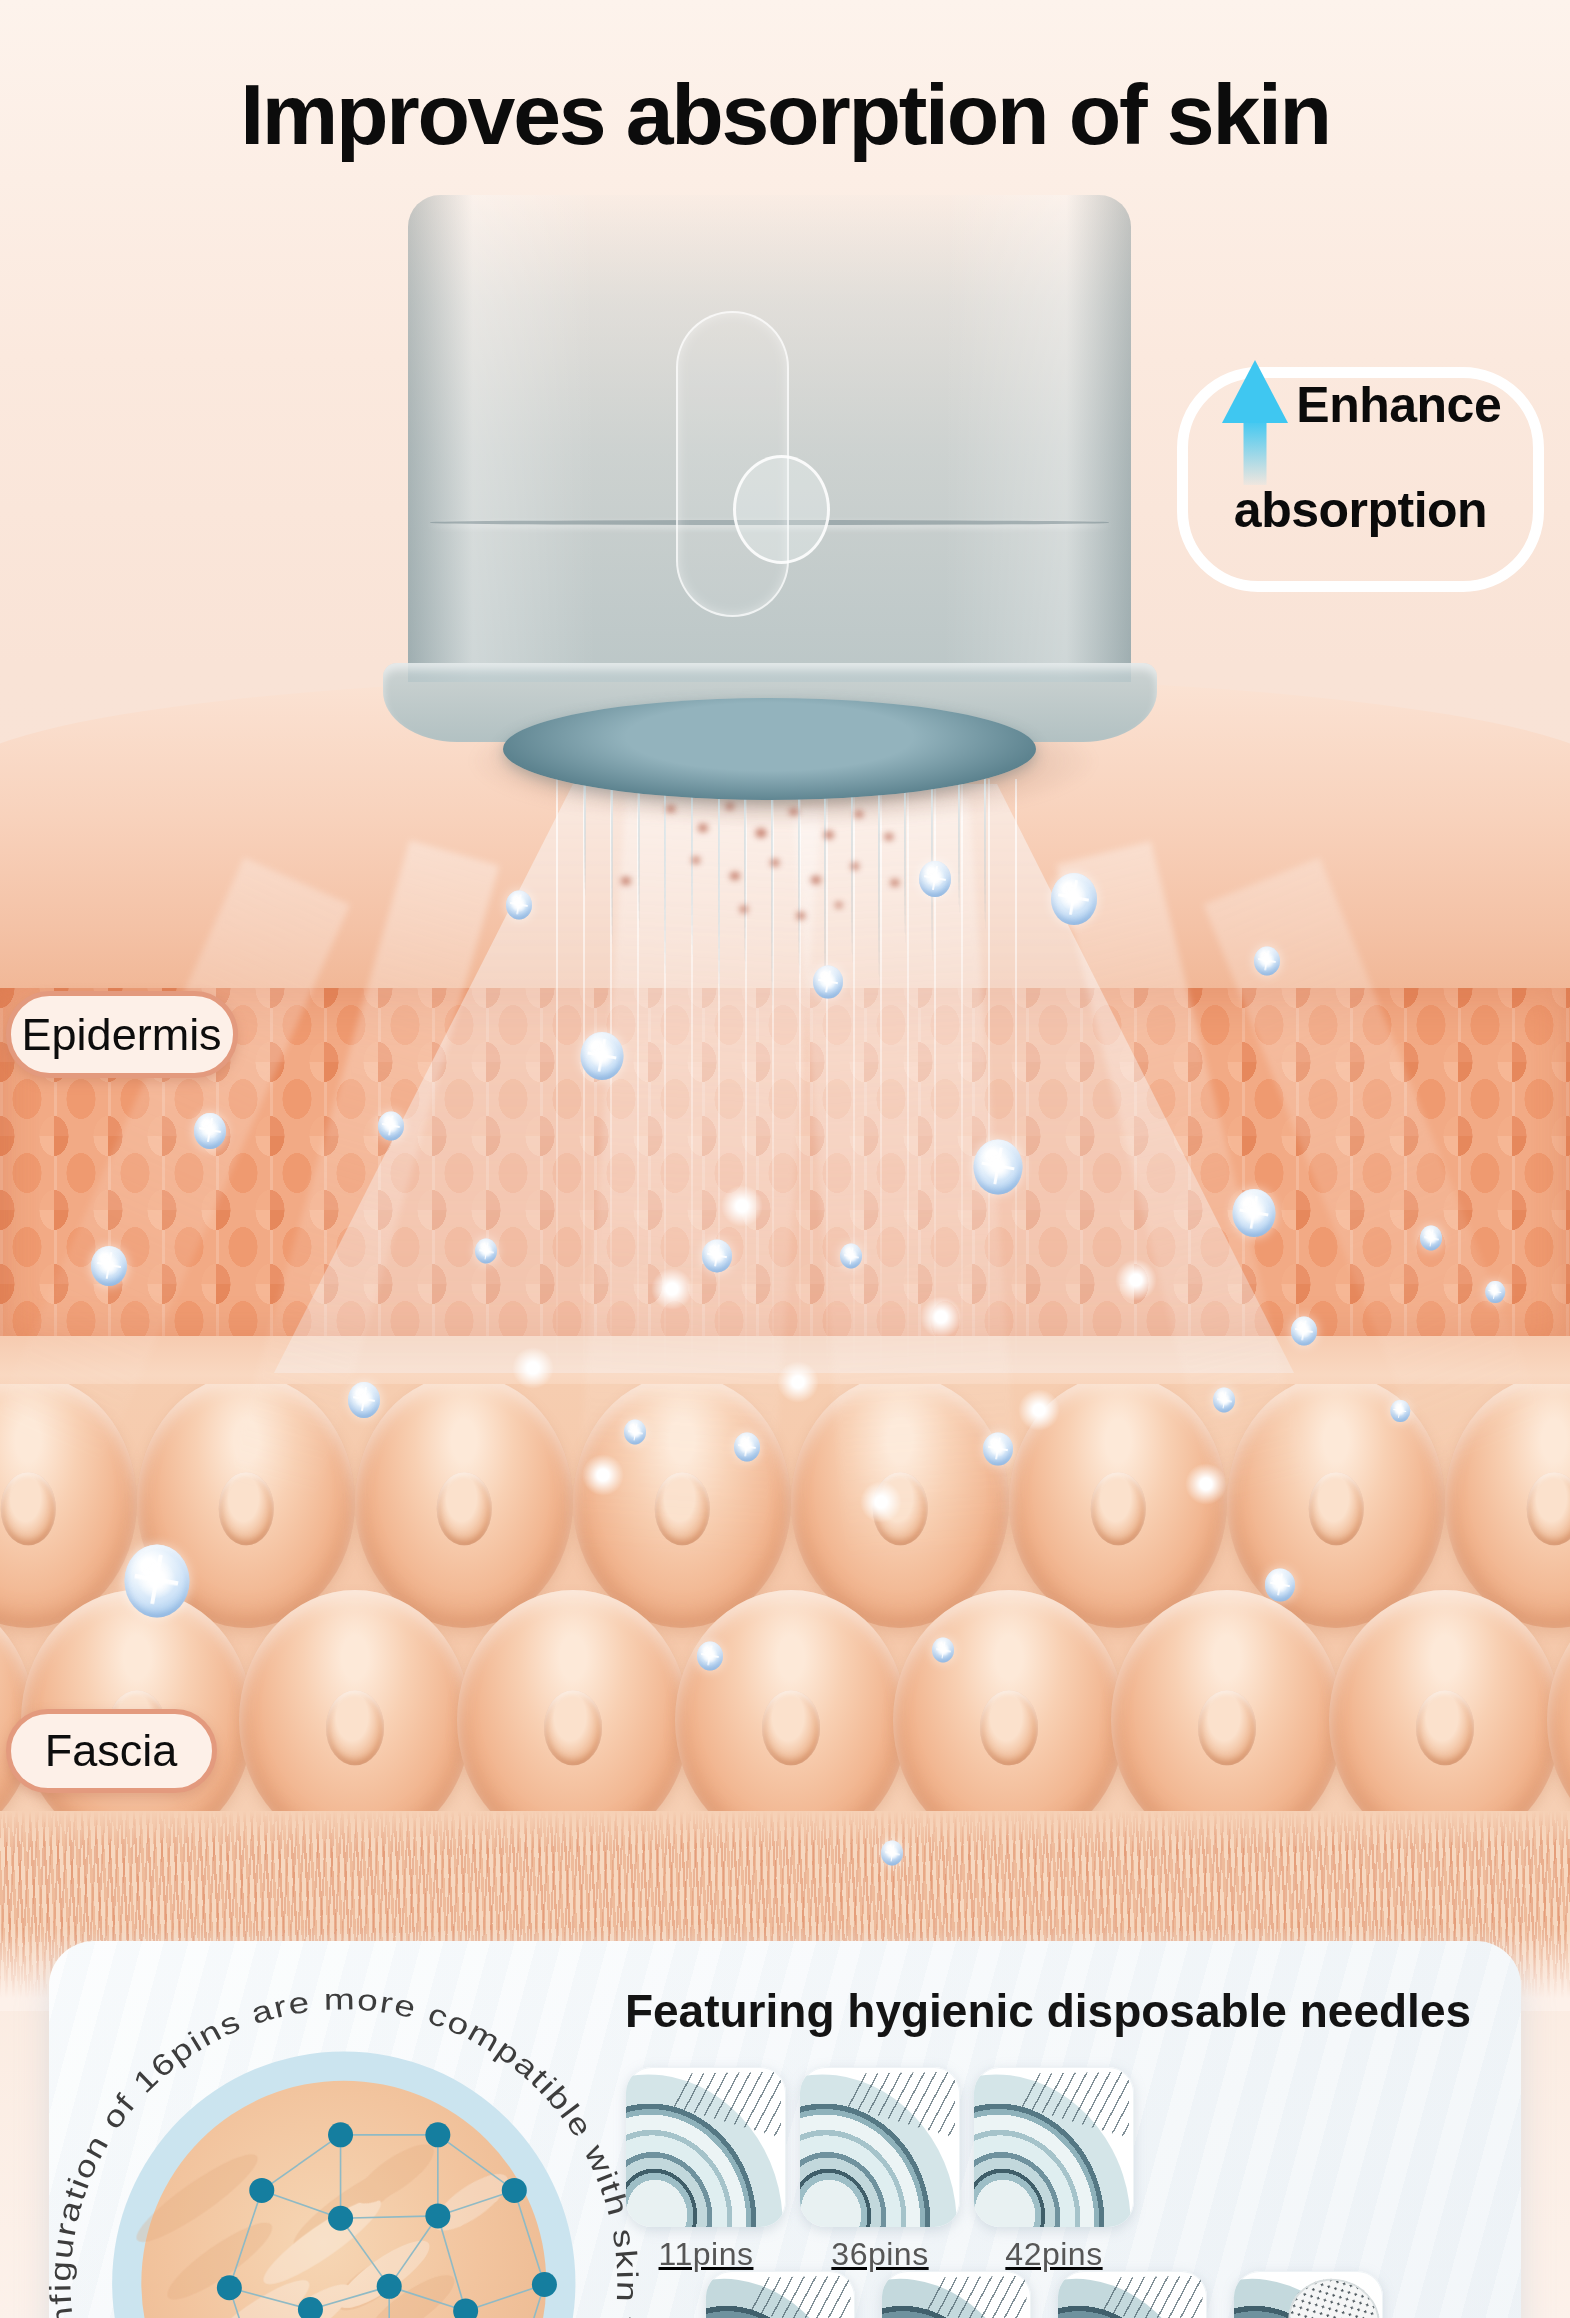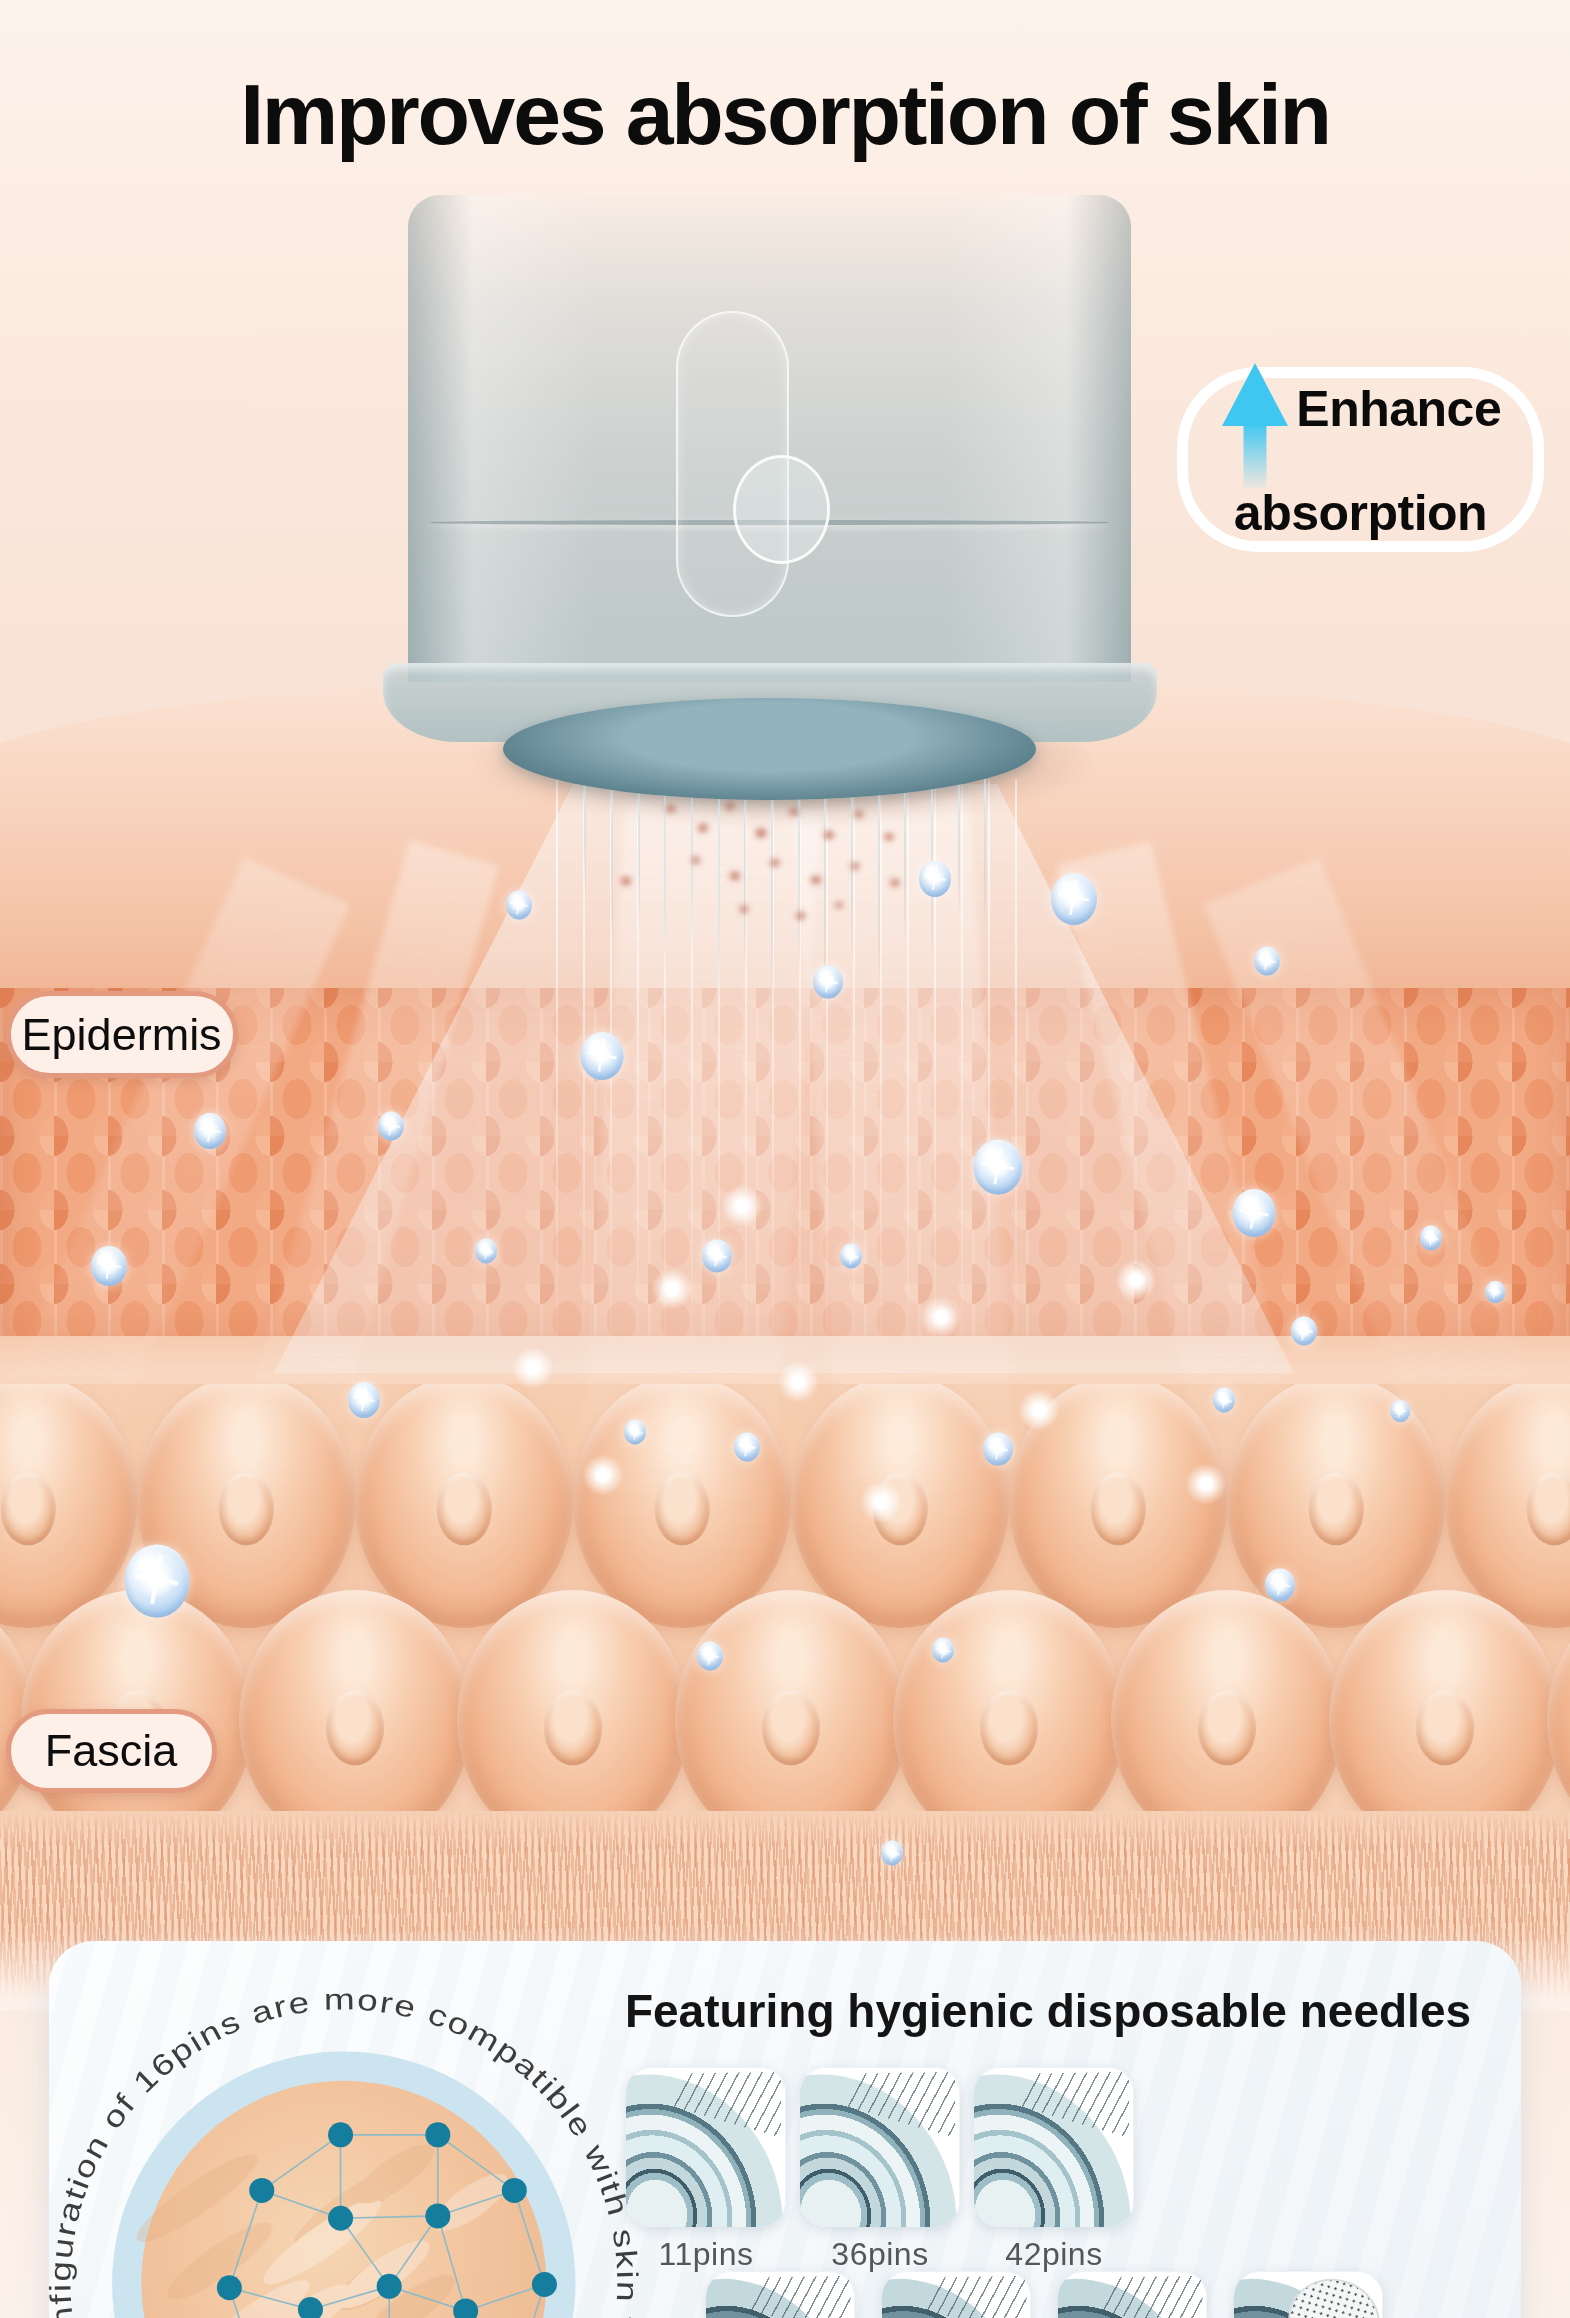--- a/index.html
+++ b/index.html
@@ -119,23 +119,23 @@
       linear-gradient(rgba(255,255,255,.92),rgba(255,255,255,.92)) 50% 50%/100% 9% no-repeat;
     filter:blur(0.5px);transform:rotate(10deg);}
   
   .layer-pill{position:absolute;left:5.6px;display:flex;align-items:center;justify-content:center;z-index:6;
     background:#fdf0e8;border:5.1px solid #e39a7e;border-radius:56px;
     font-size:45px;color:#0d0d0d;box-shadow:0 4.6px 10.2px rgba(188,118,88,.35);}
   .pill-epidermis{top:991px;width:232px;height:87px;align-items:center;}
   .pill-dermis{top:1392px;width:217px;height:87px;}
   .pill-fascia{top:1709px;width:211px;height:84px;}
   
-  .enhance-badge{position:absolute;left:1177px;top:367px;width:367px;height:185px;z-index:6;
+  .enhance-badge{position:absolute;left:1177px;top:367px;width:367px;height:225px;z-index:6;
     border:11px solid #ffffff;border-radius:81px;
-    display:flex;flex-direction:column;align-items:center;justify-content:flex-end;}
+    display:flex;flex-direction:column;align-items:center;justify-content:flex-start;}
   .badge-row{display:flex;align-items:flex-start;}
   .badge-text{font-size:50px;font-weight:700;color:#0b0b0b;line-height:1.1;letter-spacing:-0.5px;}
   .up-arrow{width:70px;height:123px;position:relative;margin-right:6.5px;margin-top:-18.5px;}
   .up-arrow .head{position:absolute;left:50%;top:0;transform:translateX(-50%);
     width:0;height:0;border-left:33px solid transparent;border-right:33px solid transparent;
     border-bottom:63px solid #3fc7f1;}
   .up-arrow .stem{position:absolute;left:50%;top:60px;transform:translateX(-50%);width:23px;height:65px;
     background:linear-gradient(180deg,#3fc7f1 0%,rgba(178,228,246,.15) 100%);}
   
   .panel{position:absolute;left:49px;top:1941px;width:1472px;height:590px;z-index:7;
@@ -144,21 +144,21 @@
   .panel::before{content:"";position:absolute;inset:0;border-radius:inherit;opacity:.35;pointer-events:none;
     background:repeating-linear-gradient(105deg,rgba(255,255,255,.65) 0 21.3px,rgba(222,231,238,.4) 21.3px 45px);}
   .panel-title{position:absolute;left:582px;top:1984px;width:932px;margin:0;text-align:center;z-index:8;
     font-size:46px;font-weight:600;color:#141414;letter-spacing:0;}
   .circle-svg{position:absolute;left:46px;top:1975px;width:603px;height:556px;z-index:8;}
   .curved-caption{font-family:"Liberation Sans",sans-serif;font-size:64px;fill:#3d3d3d;letter-spacing:3px;}
   .tile-row{position:absolute;display:flex;z-index:8;}
   .row-a{left:626px;top:2067px;gap:14px;}
   .row-b{left:706px;top:2271px;gap:27px;}
   .tile{display:flex;flex-direction:column;align-items:center;margin:0;}
-  .row-a .tile{width:160px;}
+  .row-a .tile{width:160px;text-decoration:underline;}
   .row-b .tile{width:149px;}
   .card{position:relative;width:100%;border-radius:26px;background:#ffffff;overflow:hidden;
     box-shadow:0 3.7px 12px rgba(160,178,192,.35), inset 0 0 0 0.9px #eef3f6;}
   .row-a .card{height:160px;}
   .row-b .card{height:156px;}
   .cart{position:absolute;inset:0;}
   .cart::before{content:"";position:absolute;left:-58%;top:4%;width:155%;height:175%;border-radius:50%;transform:rotate(-18deg);
     background:radial-gradient(closest-side,#e8f1f2 0 24%,#9dbec6 24% 29%,#3f5e69 29% 32%,#c2d8dc 32% 40%,#6f929e 40% 44%,#dfeef0 44% 56%,#a5c3ca 56% 60%,#ecf4f5 60% 71%,#8fb2bb 71% 75%,#557884 75% 79%,#d4e5e8 79% 100%);}
   .cart::after{content:"";position:absolute;right:3%;top:3%;width:70%;height:56%;opacity:.85;
     background:repeating-linear-gradient(118deg,rgba(70,92,102,.8) 0 1.4px,rgba(255,255,255,0) 1.4px 10.2px);

